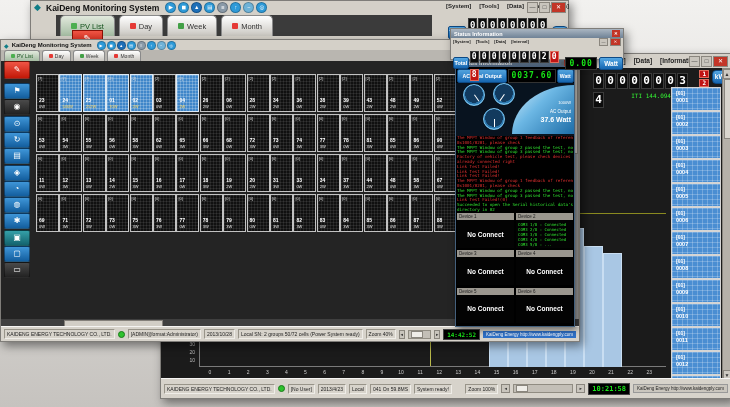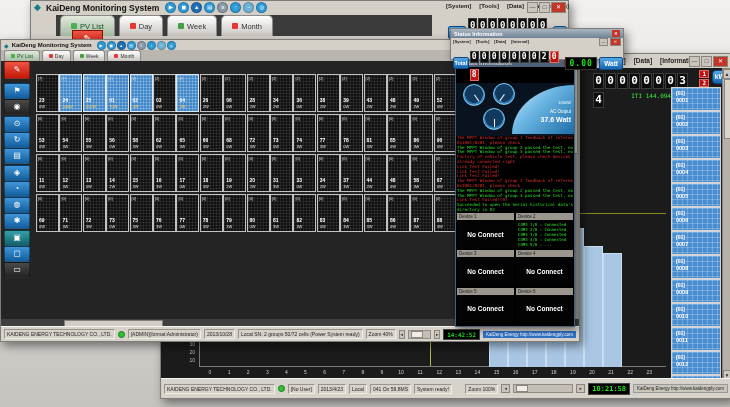--- a/index.html
+++ b/index.html
@@ -706,20 +706,25 @@
         <div class="tid">88</div>
         <div class="twatt">3W</div>
       </div>
     </div>
 
   <div class="abs" id="win-p" style="left:455px;top:57px;width:118px;height:268px;z-index:40;background:#000;border:1px solid #44607c;box-shadow:2px 3px 7px rgba(0,0,0,.5);">
     <div class="phead" style="height:9px;">
       <span>Status Information</span>
       <span style="margin-left:auto;width:7px;height:7px;background:#c23527;color:#fff;font-size:4.5px;line-height:7px;text-align:center;">✕</span>
     </div>
+    <div class="abs" style="left:0;top:10px;width:118px;height:15px;display:flex;align-items:center;gap:1px;padding-left:1px;box-sizing:border-box;">
+      <span class="bluebtn" style="width:50px;height:12px;font-size:5.2px;line-height:12px;">AC Total Output</span>
+      <span class="seg" style="width:47px;height:12px;font-size:8px;line-height:12px;">0037.60</span>
+      <span class="bluebtn" style="width:16px;height:12px;font-size:5.2px;line-height:12px;">Watt</span>
+    </div>
     <div class="abs" id="p-gauges" style="left:0;top:25px;width:118px;height:53px;background:#08131f;">
       <div class="gauge" style="left:7px;top:1px;">
           <div class="ndl" style="transform:rotate(-35deg);"></div>
         </div>
       <div class="gauge" style="left:37px;top:0;">
           <div class="ndl" style="transform:rotate(35deg);"></div>
         </div>
       <div class="gauge" style="left:27px;top:25px;">
           <div class="ndl" style="transform:rotate(0deg);"></div>
         </div>

